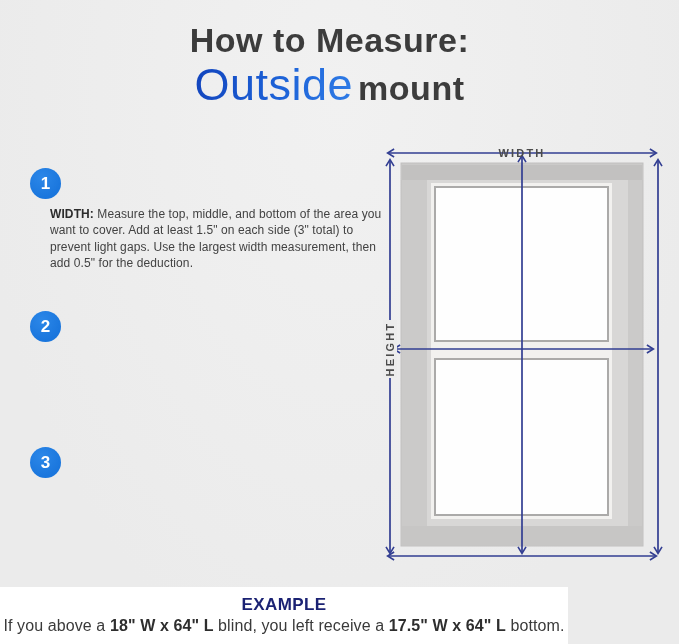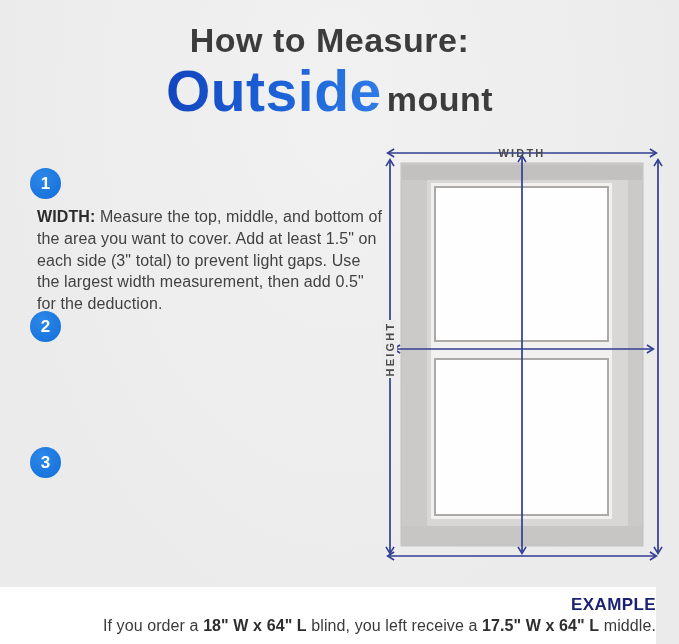--- a/index.html
+++ b/index.html
@@ -13,52 +13,52 @@
     background: radial-gradient(ellipse at 50% 15%, #f1f1f1 0%, #ebebeb 75%);
   }
 
   
   .header { position:absolute; top:22px; left:0; width:659px; text-align:center; }
   .title-line1 {
     font-size:34px; font-weight:700; color:#3c3c3c; letter-spacing:.5px; line-height:1.1;
   }
   .title-line2 { margin-top:1px; line-height:1.1; }
   .title-accent {
-    font-size:57px; font-weight:700; letter-spacing:.5px;
+    font-size:45px; font-weight:400; letter-spacing:.5px;
     background: linear-gradient(100deg, #1244bd 0%, #1d63d8 55%, #2f7ce6 100%);
     -webkit-background-clip:text; background-clip:text;
     -webkit-text-fill-color:transparent; color:#1d63d8;
   }
   .title-suffix { font-size:34px; font-weight:700; color:#3c3c3c; margin-left:5px; letter-spacing:.5px; }
 
   
   .step { position:absolute; left:30px; width:354px; }
   .step-1 { top:168px; }
   .step-2 { top:311px; }
   .step-3 { top:447px; }
   .step-circle {
     width:31px; height:31px; border-radius:50%;
     background: radial-gradient(circle at 38% 30%, #2b87e8 0%, #1a76dd 70%);
     color:#fff; font-weight:700; font-size:17px;
     display:flex; align-items:center; justify-content:center;
   }
   .step-text {
-    margin:7px 0 0 7px; font-size:16px; line-height:1.36; color:#424242;
+    margin:7px 0 0 20px; font-size:12px; line-height:1.36; color:#424242;
     letter-spacing:.1px;
   }
   .step-label { font-weight:700; color:#2c2c2c; }
 
   
   .diagram { position:absolute; left:375px; top:138px; width:300px; height:440px; }
   .diagram svg { display:block; width:300px; height:440px; }
 
   
   .example {
-    position:absolute; left:0; top:587px; width:656px; height:57px;
-    background:#ffffff; text-align:right;
+    position:absolute; left:0; top:587px; width:568px; height:57px;
+    background:#ffffff; text-align:center;
   }
   .example-heading {
     margin-top:8px; font-size:17px; font-weight:700; color:#1b2273; letter-spacing:.4px;
   }
   .example-line { margin-top:2px; font-size:16px; color:#3a3a3a; letter-spacing:.1px; }
   .example-line .b { font-weight:700; color:#2e2e2e; }
 </style>
 </head>
 <body>
 
@@ -116,17 +116,17 @@
       <rect x="8" y="182" width="14" height="58" fill="#ececec"></rect>
 
       <text x="147" y="19" text-anchor="middle" font-size="11" font-weight="700" letter-spacing="2.2" fill="#4b4b4b" font-family="Liberation Sans, DejaVu Sans, sans-serif">WIDTH</text>
       <text x="15" y="211" text-anchor="middle" dominant-baseline="central" transform="rotate(-90 15 211)" font-size="11" font-weight="700" letter-spacing="2.2" fill="#4b4b4b" font-family="Liberation Sans, DejaVu Sans, sans-serif">HEIGHT</text>
     </svg>
   </div>
 
   <div class="example">
     <div class="example-heading">EXAMPLE</div>
     <div class="example-line">
-      <span>If you order a </span><span class="b">18" W x 64" L</span><span> blind, you left receive a </span><span class="b">17.5" W x 64" L</span><span> middle.</span>
+      <span>If you above a </span><span class="b">18" W x 64" L</span><span> blind, you left receive a </span><span class="b">17.5" W x 64" L</span><span> bottom.</span>
     </div>
   </div>
 
 </div>
 
 </body></html>

